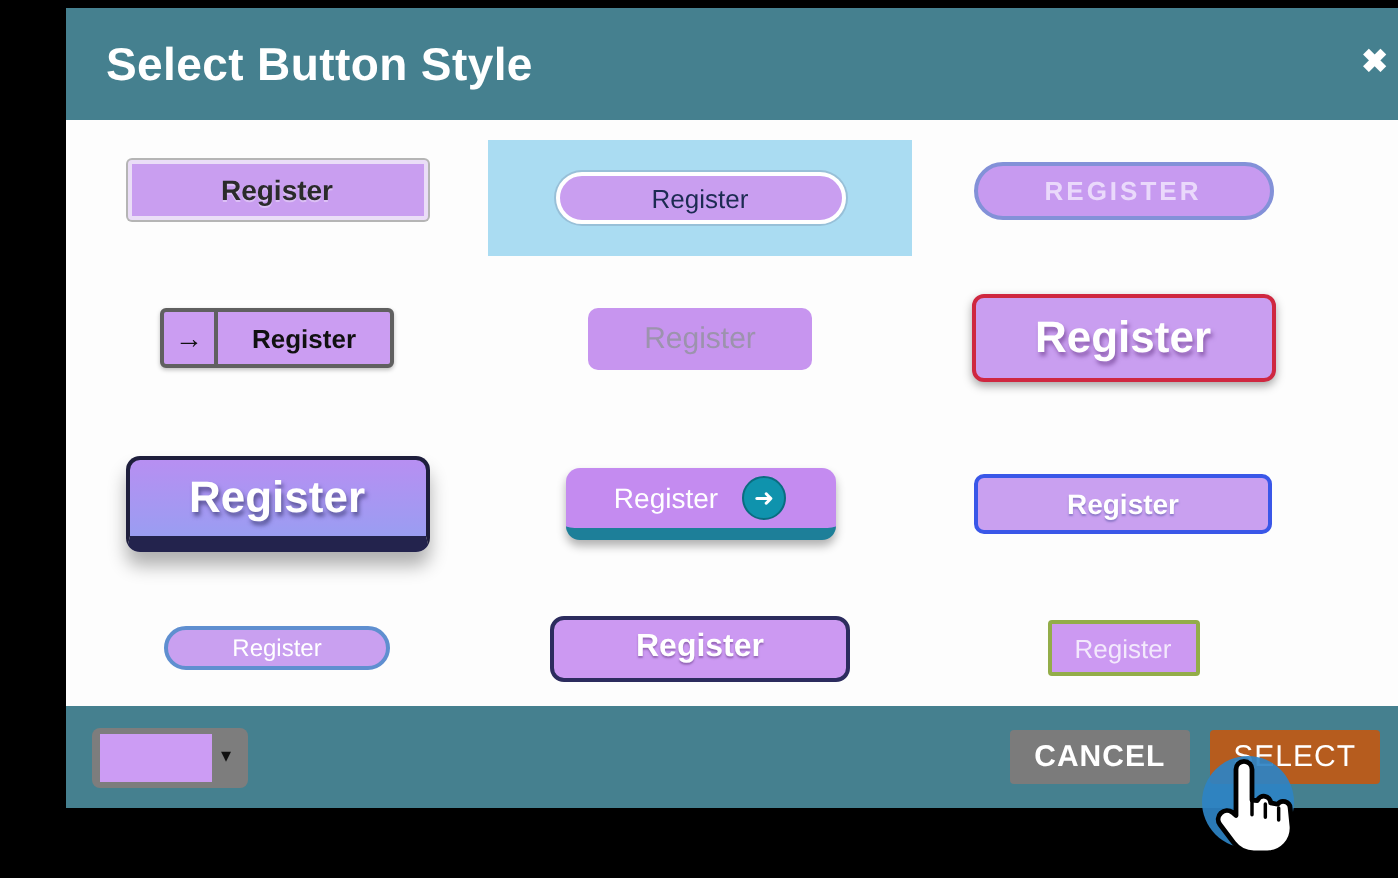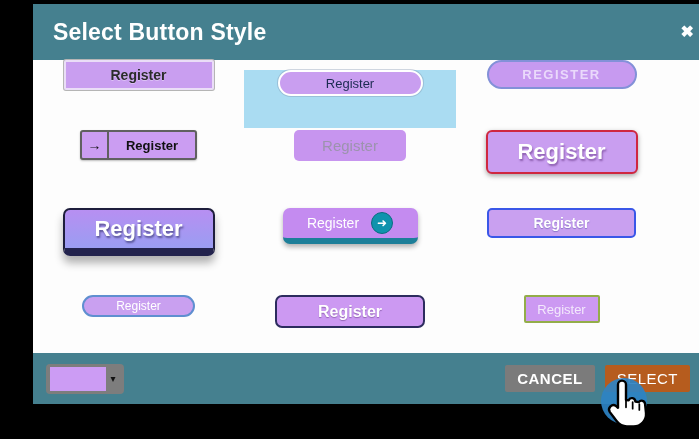--- a/index.html
+++ b/index.html
@@ -22,21 +22,21 @@
     margin-left:auto; color:#fff; font-size:16px; font-weight:bold;
     cursor:pointer; line-height:1; padding:4px;
   }
   
   .dlg-body {
     flex:1 1 auto; background:#fdfdfd;
     display:grid;
     grid-template-columns:211px 212px 211px;
     grid-template-rows:70px 78px 87px 58px;
   }
-  .cell { display:flex; justify-content:center; }
+  .cell { display:flex; align-items:center; justify-content:center; }
   .cell.sel { background:#AADCF2; margin:10px 0 2px; }
   .cell button { cursor:pointer; font-family:"Liberation Sans", sans-serif; }
 
   
   .s1 { width:150px; height:30px; background:#C99EF0; border:2px solid #EADDF7;
         box-shadow:0 0 0 1px #b5b5b5; border-radius:2px; color:#2b2b2b;
         font-size:14px; font-weight:bold; text-shadow:0 1px 0 rgba(255,255,255,.35); }
   .s2 { width:145px; height:26px; background:#C99EF0; border:2px solid #fff;
         border-radius:13px; color:#1c2b52; font-size:13px;
         box-shadow:0 0 0 1px rgba(120,140,170,.35); }

